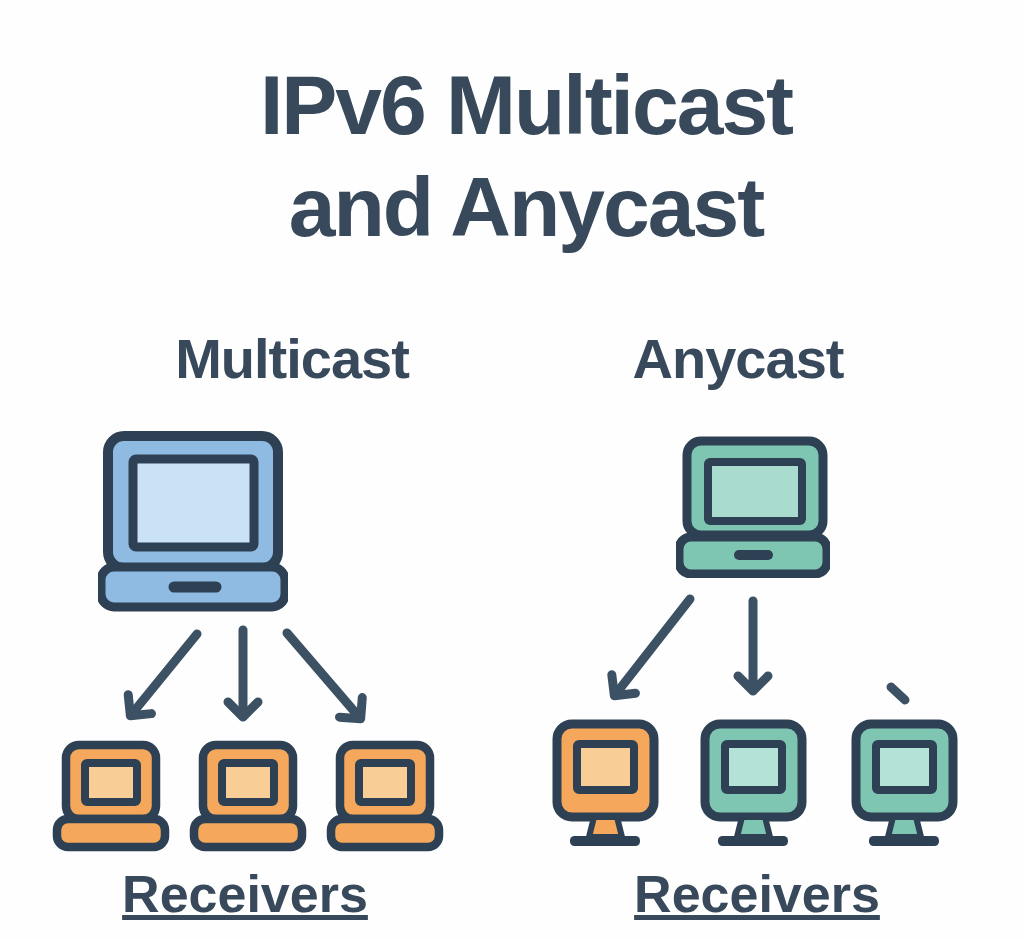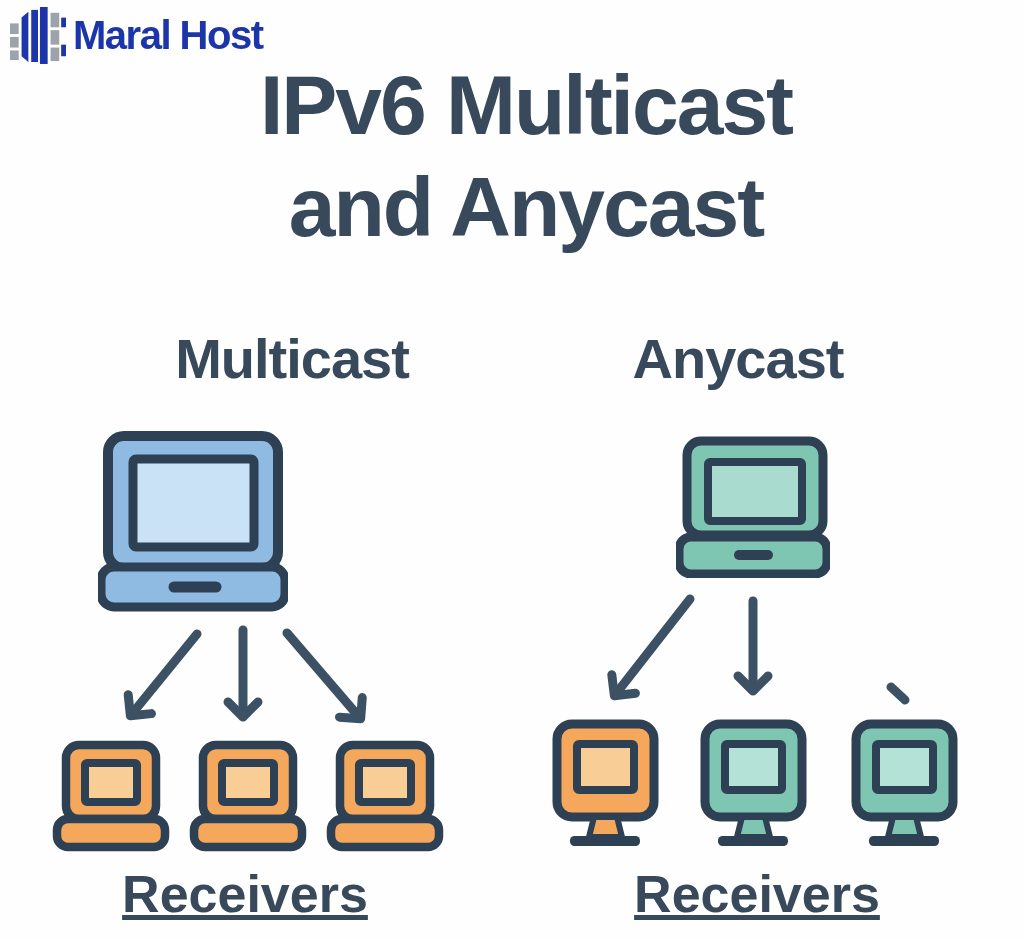--- a/index.html
+++ b/index.html
@@ -54,44 +54,20 @@
   .f-body-orange{fill:var(--orange,#F5A85C);}
   .f-scr-orange{fill:var(--orange-screen,#F8CE96);}
   .f-gray{fill:var(--brand-gray,#9CA3AB);}
   .f-navy{fill:var(--brand-blue,#1C35A8);}
 </style>
 </head>
 <body>
 
 <div class="canvas">
 
-  <header class="logo">
-    <svg class="logo-icon" viewBox="0 0 58 60" aria-hidden="true">
-      <g class="f-gray">
-        <rect x="0" y="18" width="9" height="11"></rect>
-        <rect x="0" y="32" width="9" height="11"></rect>
-        <rect x="0" y="46" width="9" height="10"></rect>
-      </g>
-      <g class="f-navy">
-        <polygon points="12,12 19,6 19,58 12,52"></polygon>
-        <rect x="22" y="4" width="7" height="54"></rect>
-        <rect x="31" y="1" width="8" height="59"></rect>
-      </g>
-      <g class="f-gray">
-        <rect x="42" y="7" width="9" height="15"></rect>
-        <rect x="42" y="25" width="9" height="15"></rect>
-        <rect x="42" y="43" width="9" height="14"></rect>
-      </g>
-      <g class="f-navy">
-        <rect x="53" y="12" width="5" height="10"></rect>
-        <rect x="53" y="40" width="5" height="12"></rect>
-      </g>
-    </svg>
-    <span class="logo-text">Maral Host</span>
-  </header>
 
   <h1 class="title">
     <span>IPv6 Multicast</span>
     <span>and Anycast</span>
   </h1>
 
   <h2 class="heading h-multicast">Multicast</h2>
   <h2 class="heading h-anycast">Anycast</h2>
 
   <svg class="device d-msender" viewBox="0 0 190 182" aria-hidden="true">

